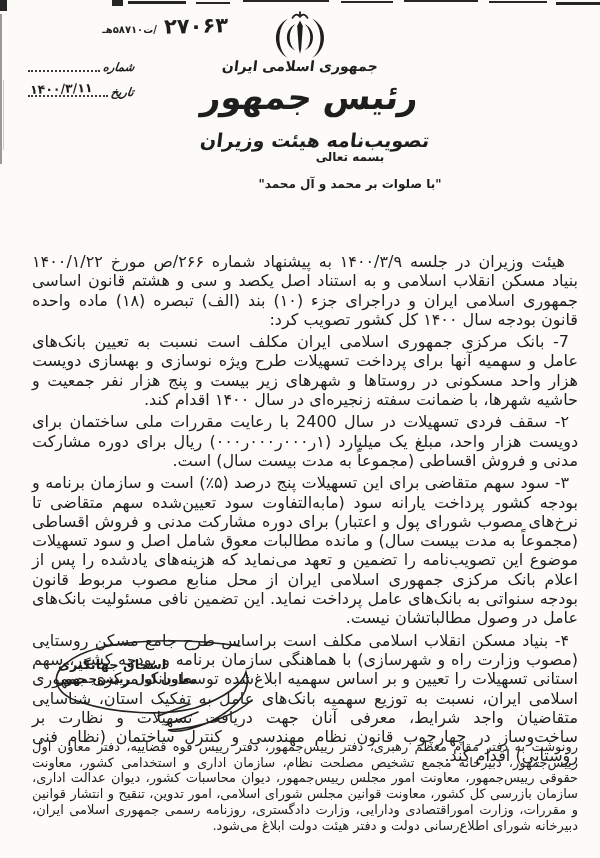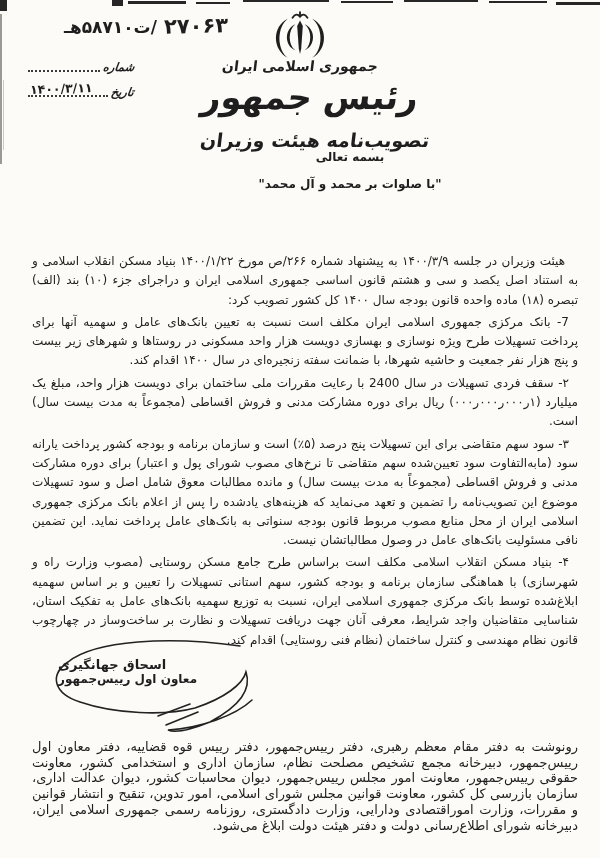--- a/index.html
+++ b/index.html
@@ -13,21 +13,21 @@
   .edge-line{position:absolute;background:#9a9a94;}
   
   .num-block{
     position:absolute;left:30px;top:14px;width:198px;height:34px;
     direction:rtl;display:flex;align-items:baseline;gap:7px;
   }
   .hand-num{
     font-size:21px;font-weight:bold;letter-spacing:5px;
     transform:rotate(-1.5deg);white-space:nowrap;
   }
-  .case-num{font-size:17px;font-weight:bold;white-space:nowrap;}
+  .case-num{font-size:10px;font-weight:bold;white-space:nowrap;}
   
   .fields{position:absolute;left:28px;top:57px;width:108px;direction:rtl;}
   .frow{display:flex;align-items:flex-end;height:17px;position:relative;}
   .flabel{
     font-size:11.5px;font-weight:bold;font-style:italic;
     transform:skewX(-8deg);padding-right:2px;white-space:nowrap;
   }
   .dots{flex:1;border-bottom:2px dotted #3a3a3a;margin:0 3px 2px 0;height:10px;}
   .dateval{
     position:absolute;left:2px;top:-1px;font-size:12.5px;font-weight:bold;
@@ -41,21 +41,21 @@
   .doctype{left:190px;top:129px;width:250px;font-size:19px;}
   .invoc{left:225px;top:150px;width:250px;font-size:12px;font-weight:bold;}
   .salut{left:225px;top:177px;width:250px;font-size:12px;font-weight:bold;}
   .addressees{
     position:absolute;left:240px;top:208px;width:300px;text-align:center;
     direction:rtl;font-size:12.2px;font-weight:bold;line-height:16.5px;white-space:nowrap;
   }
   
   .body-text{
     position:absolute;left:32px;top:252px;width:546px;direction:rtl;
-    font-size:12px;line-height:19.3px;text-align:justify;
+    font-size:16px;line-height:19.3px;text-align:justify;
   }
   .body-text p{margin:0 0 3px 0;}
   .p-intro{text-indent:13px;}
   .p-item{text-indent:9px;}
   
   .sig{
     position:absolute;left:58px;top:657px;width:150px;text-align:left;direction:rtl;
   }
   .sig-name{font-size:13px;font-weight:bold;}
   .sig-title{font-size:12px;font-weight:bold;}

